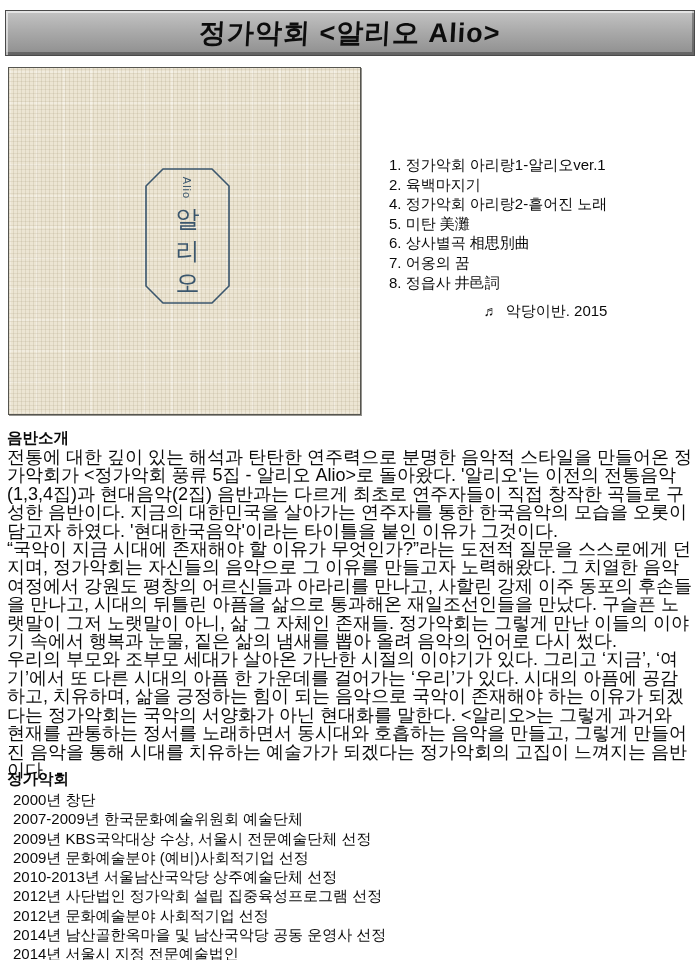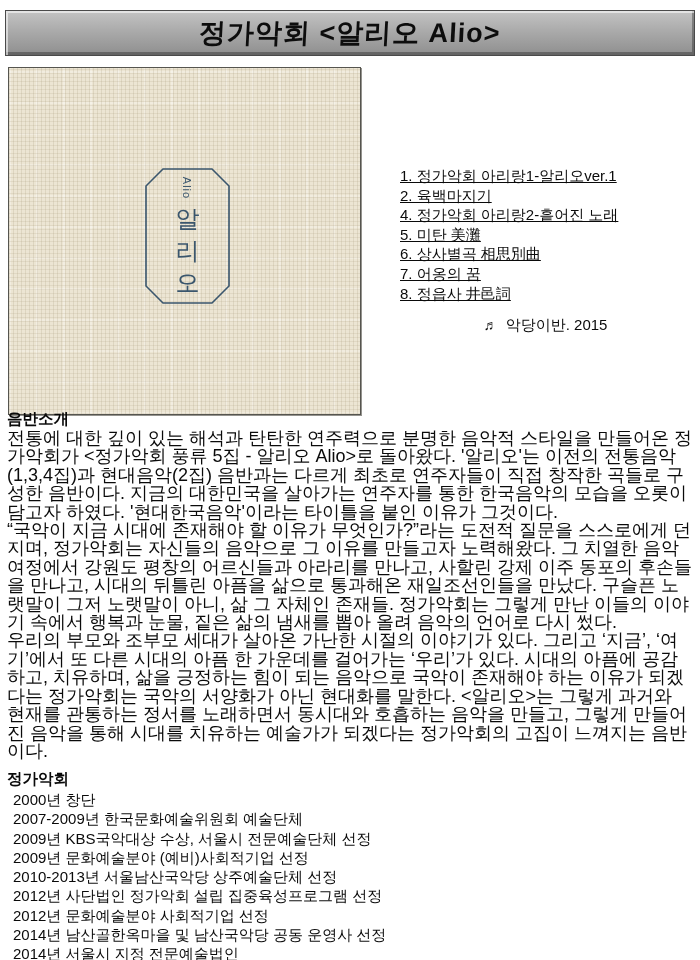--- a/index.html
+++ b/index.html
@@ -49,27 +49,27 @@
   }
   .latin-label{
     margin-top:13px;display:inline-block;transform:rotate(90deg);
     font-size:11px;letter-spacing:1px;color:var(--cover-ink);height:14px;line-height:14px;
   }
   .kor-stack{margin-top:8px;display:flex;flex-direction:column;align-items:center;}
   .kor-char{font-size:24px;line-height:32px;color:var(--cover-ink);font-weight:500;}
 
   
   .track-area{position:absolute;left:388px;top:154px;width:305px;}
-  .track-list{list-style:none;margin:12px;padding:0;text-decoration:underline;}
+  .track-list{list-style:none;margin:1px;padding:0;}
   .track-list li{font-size:15px;line-height:19.6px;white-space:nowrap;}
   .credit-line{margin-top:9px;margin-left:10px;font-size:15px;line-height:20px;text-align:center;}
   .credit-line .note{font-size:14px;margin-right:4px;}
 
   
-  .intro-section{position:absolute;left:7px;top:410px;width:687px;}
+  .intro-section{position:absolute;left:7px;top:429px;width:687px;}
   .section-heading{margin:0;font-size:15.5px;font-weight:bold;line-height:18px;}
   .intro-section .section-heading{margin-bottom:1px;}
   .intro-section p{margin:0;font-size:18px;line-height:18.4px;word-break:normal;}
 
   .history-section{position:absolute;left:7px;top:770px;width:687px;}
   .history-section .section-heading{margin-bottom:2px;}
   .history-list{list-style:none;margin:0;padding:0;}
   .history-list li{font-size:15px;line-height:19.3px;white-space:nowrap;margin-left:6px;}
 </style>
 </head>

